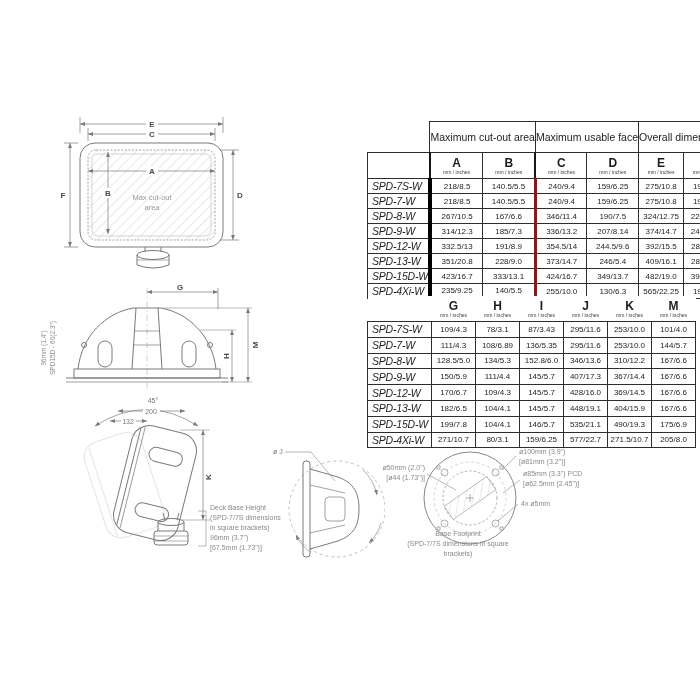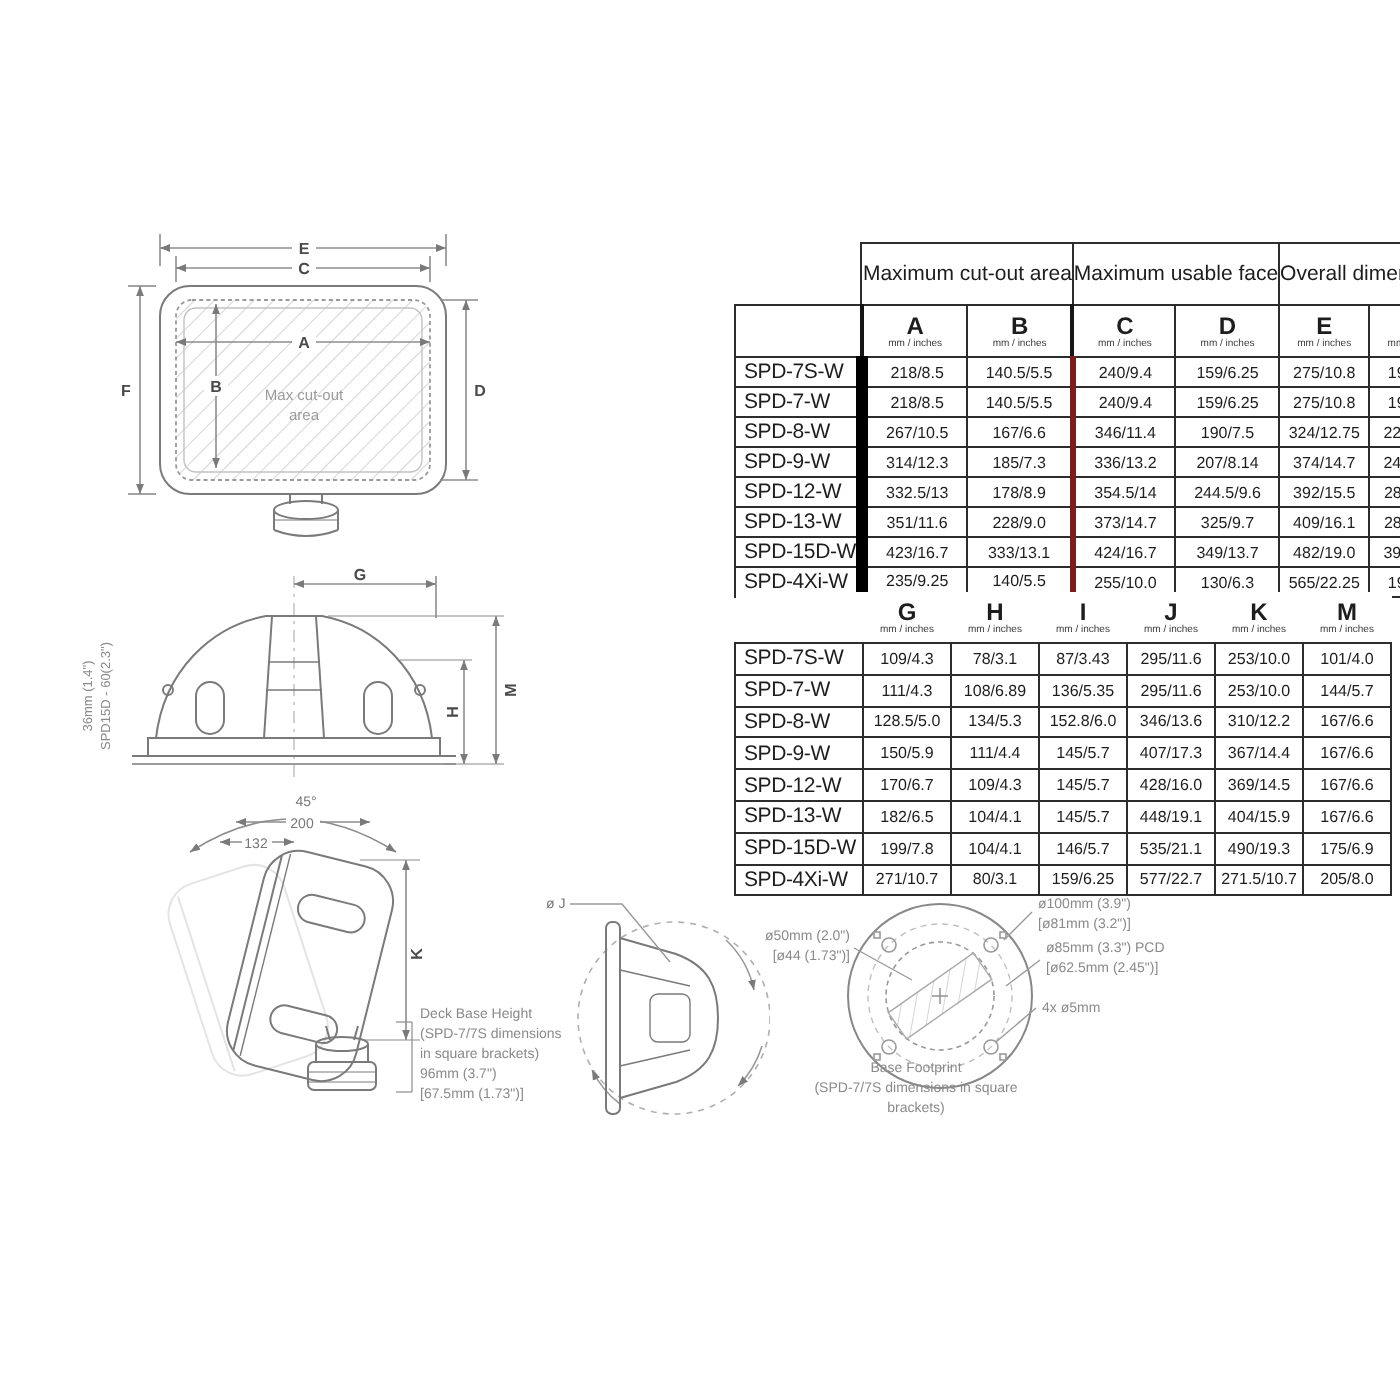--- a/index.html
+++ b/index.html
@@ -17,26 +17,26 @@
   col.c-label{width:64px;} col.c-data{width:44px;}
   .grp{font-weight:bold;font-size:10.5px;line-height:1.2;height:30px;vertical-align:middle;}
   .grp-thick{border:2px solid #161616;}
   th.blank{border:none;background:#fff;}
   .colhead{height:25px;vertical-align:middle;}
   .letter{font-size:12px;font-weight:bold;line-height:12px;margin-top:1px;}
   .unit{font-size:5px;line-height:6px;color:#3a3a3a;}
   th.corner{height:25px;}
   #table2 .plain{border:none;background:#fff;}
   .spec-table tbody th.model{font-size:10.5px;text-align:left;padding-left:4px;
-        height:14px;letter-spacing:-0.2px;}
+        height:14px;letter-spacing:-0.2px;font-style:italic;}
   #table2 tbody th.model{height:14.8px;}
   .spec-table tbody td{font-size:8px;}
   #table1 .letters-row th:nth-child(2){border-left:2px solid #161616;}
   #table1 .letters-row th:nth-child(3){border-right:2px solid #161616;}
-  #table1 tbody td:nth-child(2){border-left:6px solid #000000;}
+  #table1 tbody td:nth-child(2){border-left:4px solid #000000;}
   #table1 tbody td:nth-child(3){border-right:3px solid #7f1d1d;}
   #table1 tbody tr:last-child td:nth-child(2),
   #table1 tbody tr:last-child td:nth-child(3){border-bottom:2px solid #161616;}
 
   
   .note{position:absolute;font-size:7px;line-height:10px;color:#8a8a8a;}
 </style>
 </head>
 <body>
 
@@ -332,32 +332,32 @@
           <td>314/12.3</td>
           <td>185/7.3</td>
           <td>336/13.2</td>
           <td>207/8.14</td>
           <td>374/14.7</td>
           <td>243/9.56</td>
         </tr>
         <tr>
           <th class="model">SPD-12-W</th>
           <td>332.5/13</td>
-          <td>178/8.9</td>
+          <td>191/8.9</td>
           <td>354.5/14</td>
           <td>244.5/9.6</td>
           <td>392/15.5</td>
           <td>286/11.3</td>
         </tr>
         <tr>
           <th class="model">SPD-13-W</th>
-          <td>351/11.6</td>
+          <td>351/20.8</td>
           <td>228/9.0</td>
           <td>373/14.7</td>
-          <td>325/9.7</td>
+          <td>246/5.4</td>
           <td>409/16.1</td>
           <td>287/11.3</td>
         </tr>
         <tr>
           <th class="model">SPD-15D-W</th>
           <td>423/16.7</td>
           <td>333/13.1</td>
           <td>424/16.7</td>
           <td>349/13.7</td>
           <td>482/19.0</td>

